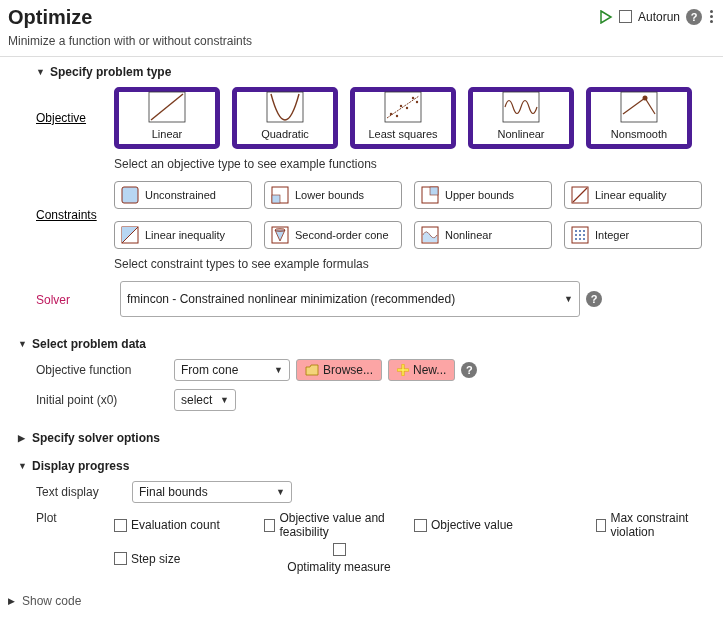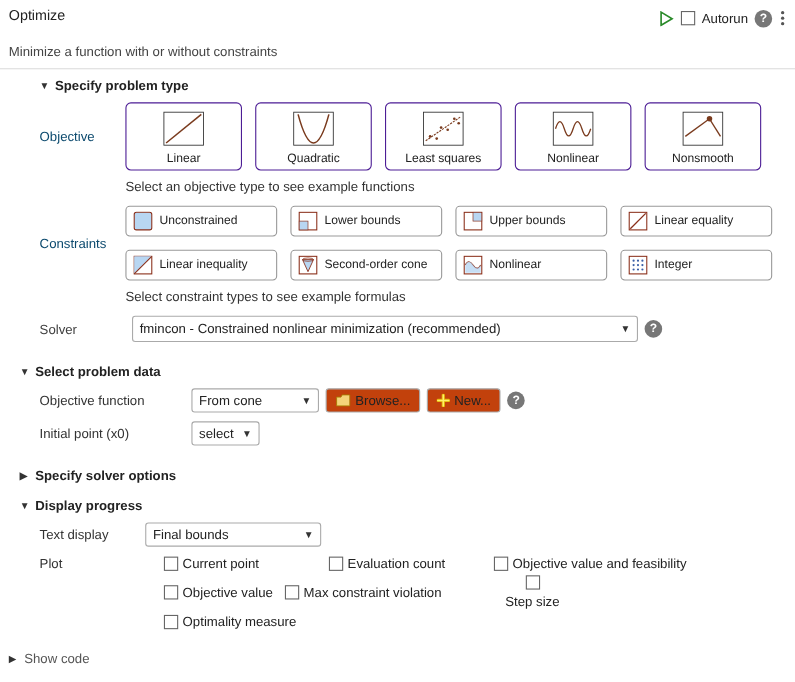--- a/index.html
+++ b/index.html
@@ -11,23 +11,23 @@
     background: #fff;
     width: 723px;
   }
   .header {
     display: flex;
     align-items: flex-start;
     padding: 6px 8px 8px 8px;
   }
   .header-left { flex: 1; }
   .title {
-    font-size: 13px;
-    font-weight: normal;
-    margin-bottom: 19px;
+    font-size: 20px;
+    font-weight: bold;
+    margin-bottom: 5px;
   }
   .subtitle {
     font-size: 12px;
     color: #444;
   }
   .header-right {
     display: flex;
     align-items: center;
     gap: 6px;
     padding-top: 2px;
@@ -94,39 +94,40 @@
     align-items: center;
     margin-bottom: 8px;
   }
   .row-top {
     display: flex;
     align-items: flex-start;
     margin-bottom: 8px;
   }
   .label-col {
     width: 78px;
-    color: #404040;
+    color: #be185d;
     padding-top: 2px;
   }
   .label-col-tall {
     width: 78px;
-    color: #0c4a6e;
+    color: #000000;
     display: flex;
     align-items: center;
     align-self: stretch;
+    text-decoration: underline;
   }
   .obj-cards {
     display: flex;
     gap: 12px;
     flex: 1;
   }
   .obj-card {
     width: 106px;
     height: 62px;
-    border: 1px solid #4c1d95;
+    border: 5px solid #4c1d95;
     border-radius: 5px;
     display: flex;
     flex-direction: column;
     align-items: center;
     justify-content: flex-end;
     padding-bottom: 4px;
     cursor: pointer;
     background: #fff;
   }
   .obj-card .gbox {
@@ -167,21 +168,21 @@
   }
   .cons-chip .ic {
     width: 18px; height: 18px;
     display: flex;
     align-items: center;
     justify-content: center;
   }
   .select-wide {
     flex: 1;
     max-width: 460px;
-    height: 24px;
+    height: 36px;
     border: 1px solid #aaa;
     border-radius: 3px;
     background: #fff;
     display: flex;
     align-items: center;
     padding: 0 6px;
     cursor: pointer;
     position: relative;
   }
   .select-wide .caret, .select .caret {
@@ -199,21 +200,21 @@
     align-items: center;
     padding: 0 18px 0 6px;
     cursor: pointer;
     position: relative;
     font-size: 12px;
   }
   .btn {
     height: 22px;
     border: 1px solid #aaa;
     border-radius: 3px;
-    background: #c2410c;
+    background: #fca5a5;
     display: flex;
     align-items: center;
     padding: 0 8px;
     cursor: pointer;
     gap: 4px;
     font-size: 12px;
   }
   .gap6 { gap: 6px; }
   .label-fn { width: 132px; color:#333; }
   .label-short { width: 90px; color:#333; }
@@ -481,29 +482,25 @@
   </div>
 
   <div class="row gap6" style="margin-left:28px;">
     <div class="label-short">Text display</div>
     <div class="select" style="width:160px;">
       <span>Final bounds</span>
       <span class="caret">▼</span>
     </div>
   </div>
 
-  <div class="row-top" style="margin-left:28px;gap:35px;">
+  <div class="row-top" style="margin-left:28px;">
     <div class="label-plot">Plot</div>
     <div class="plot-grid">
       <div class="chk-row">
           <span class="checkbox"></span>
-          <span>Current point</span>
-        </div>
-      <div class="chk-row">
-          <span class="checkbox"></span>
           <span>Evaluation count</span>
         </div>
       <div class="chk-row">
           <span class="checkbox"></span>
           <span>Objective value and feasibility</span>
         </div>
       <div class="chk-row">
           <span class="checkbox"></span>
           <span>Objective value</span>
         </div>

